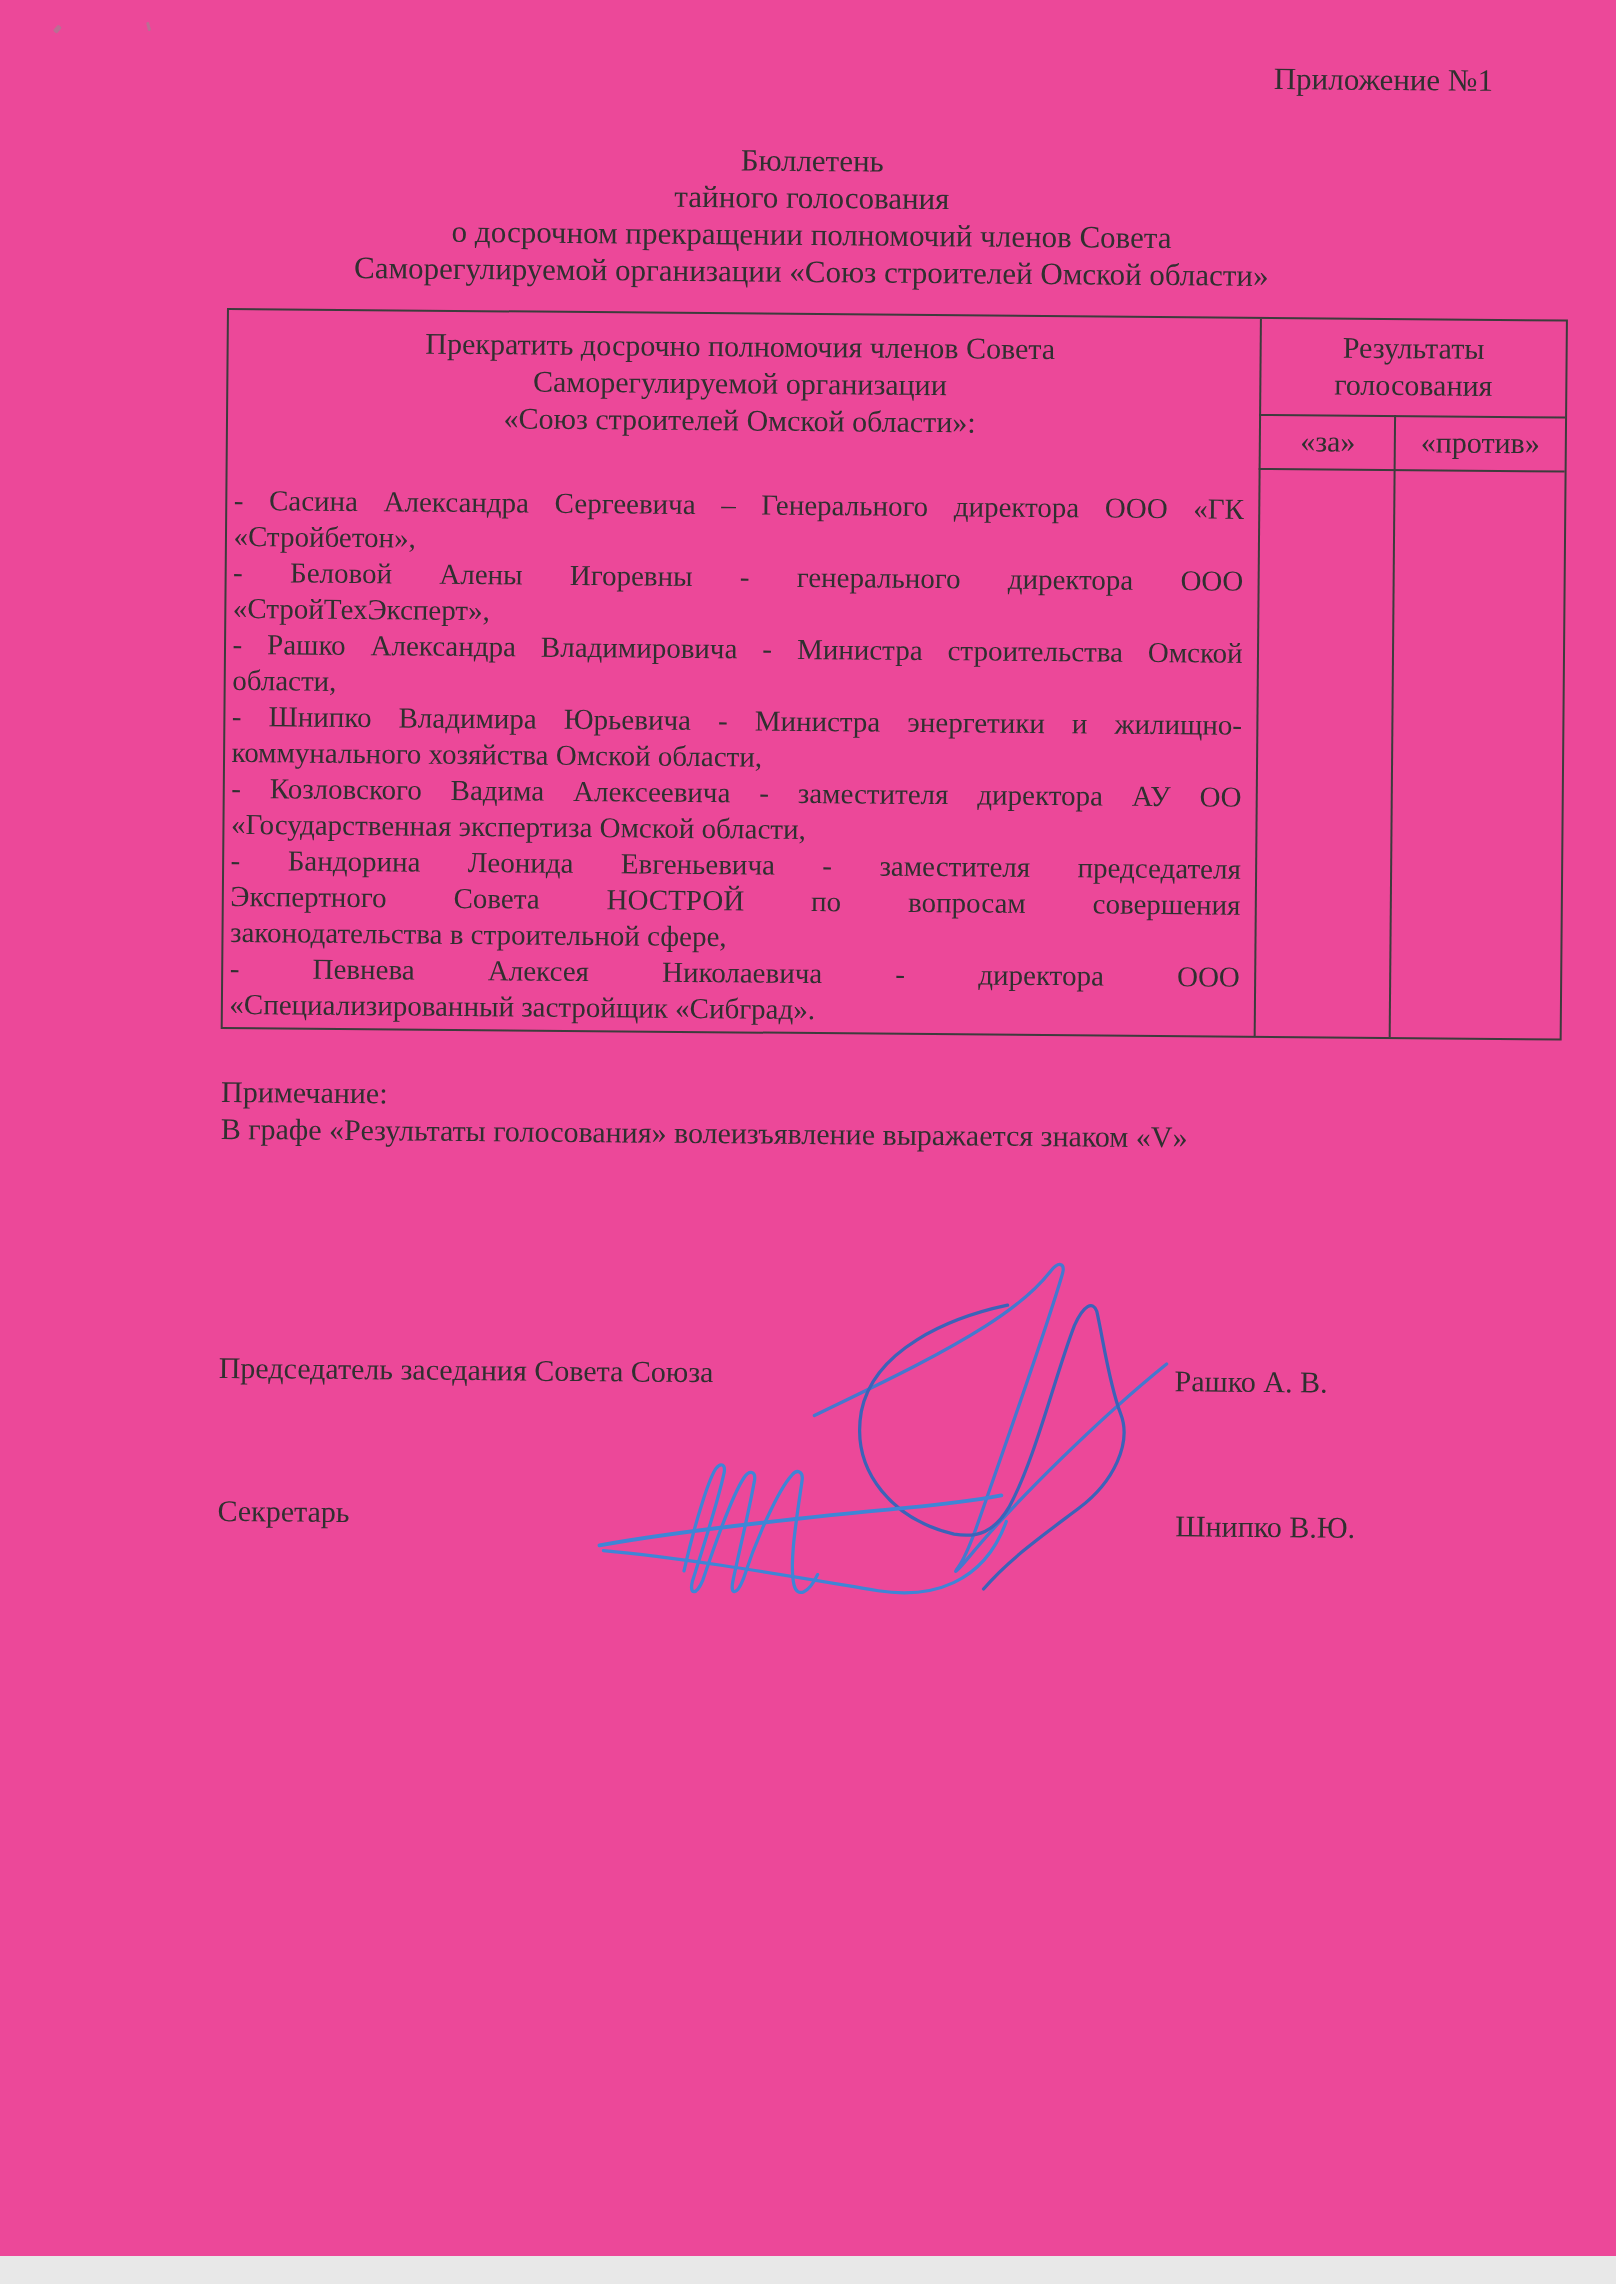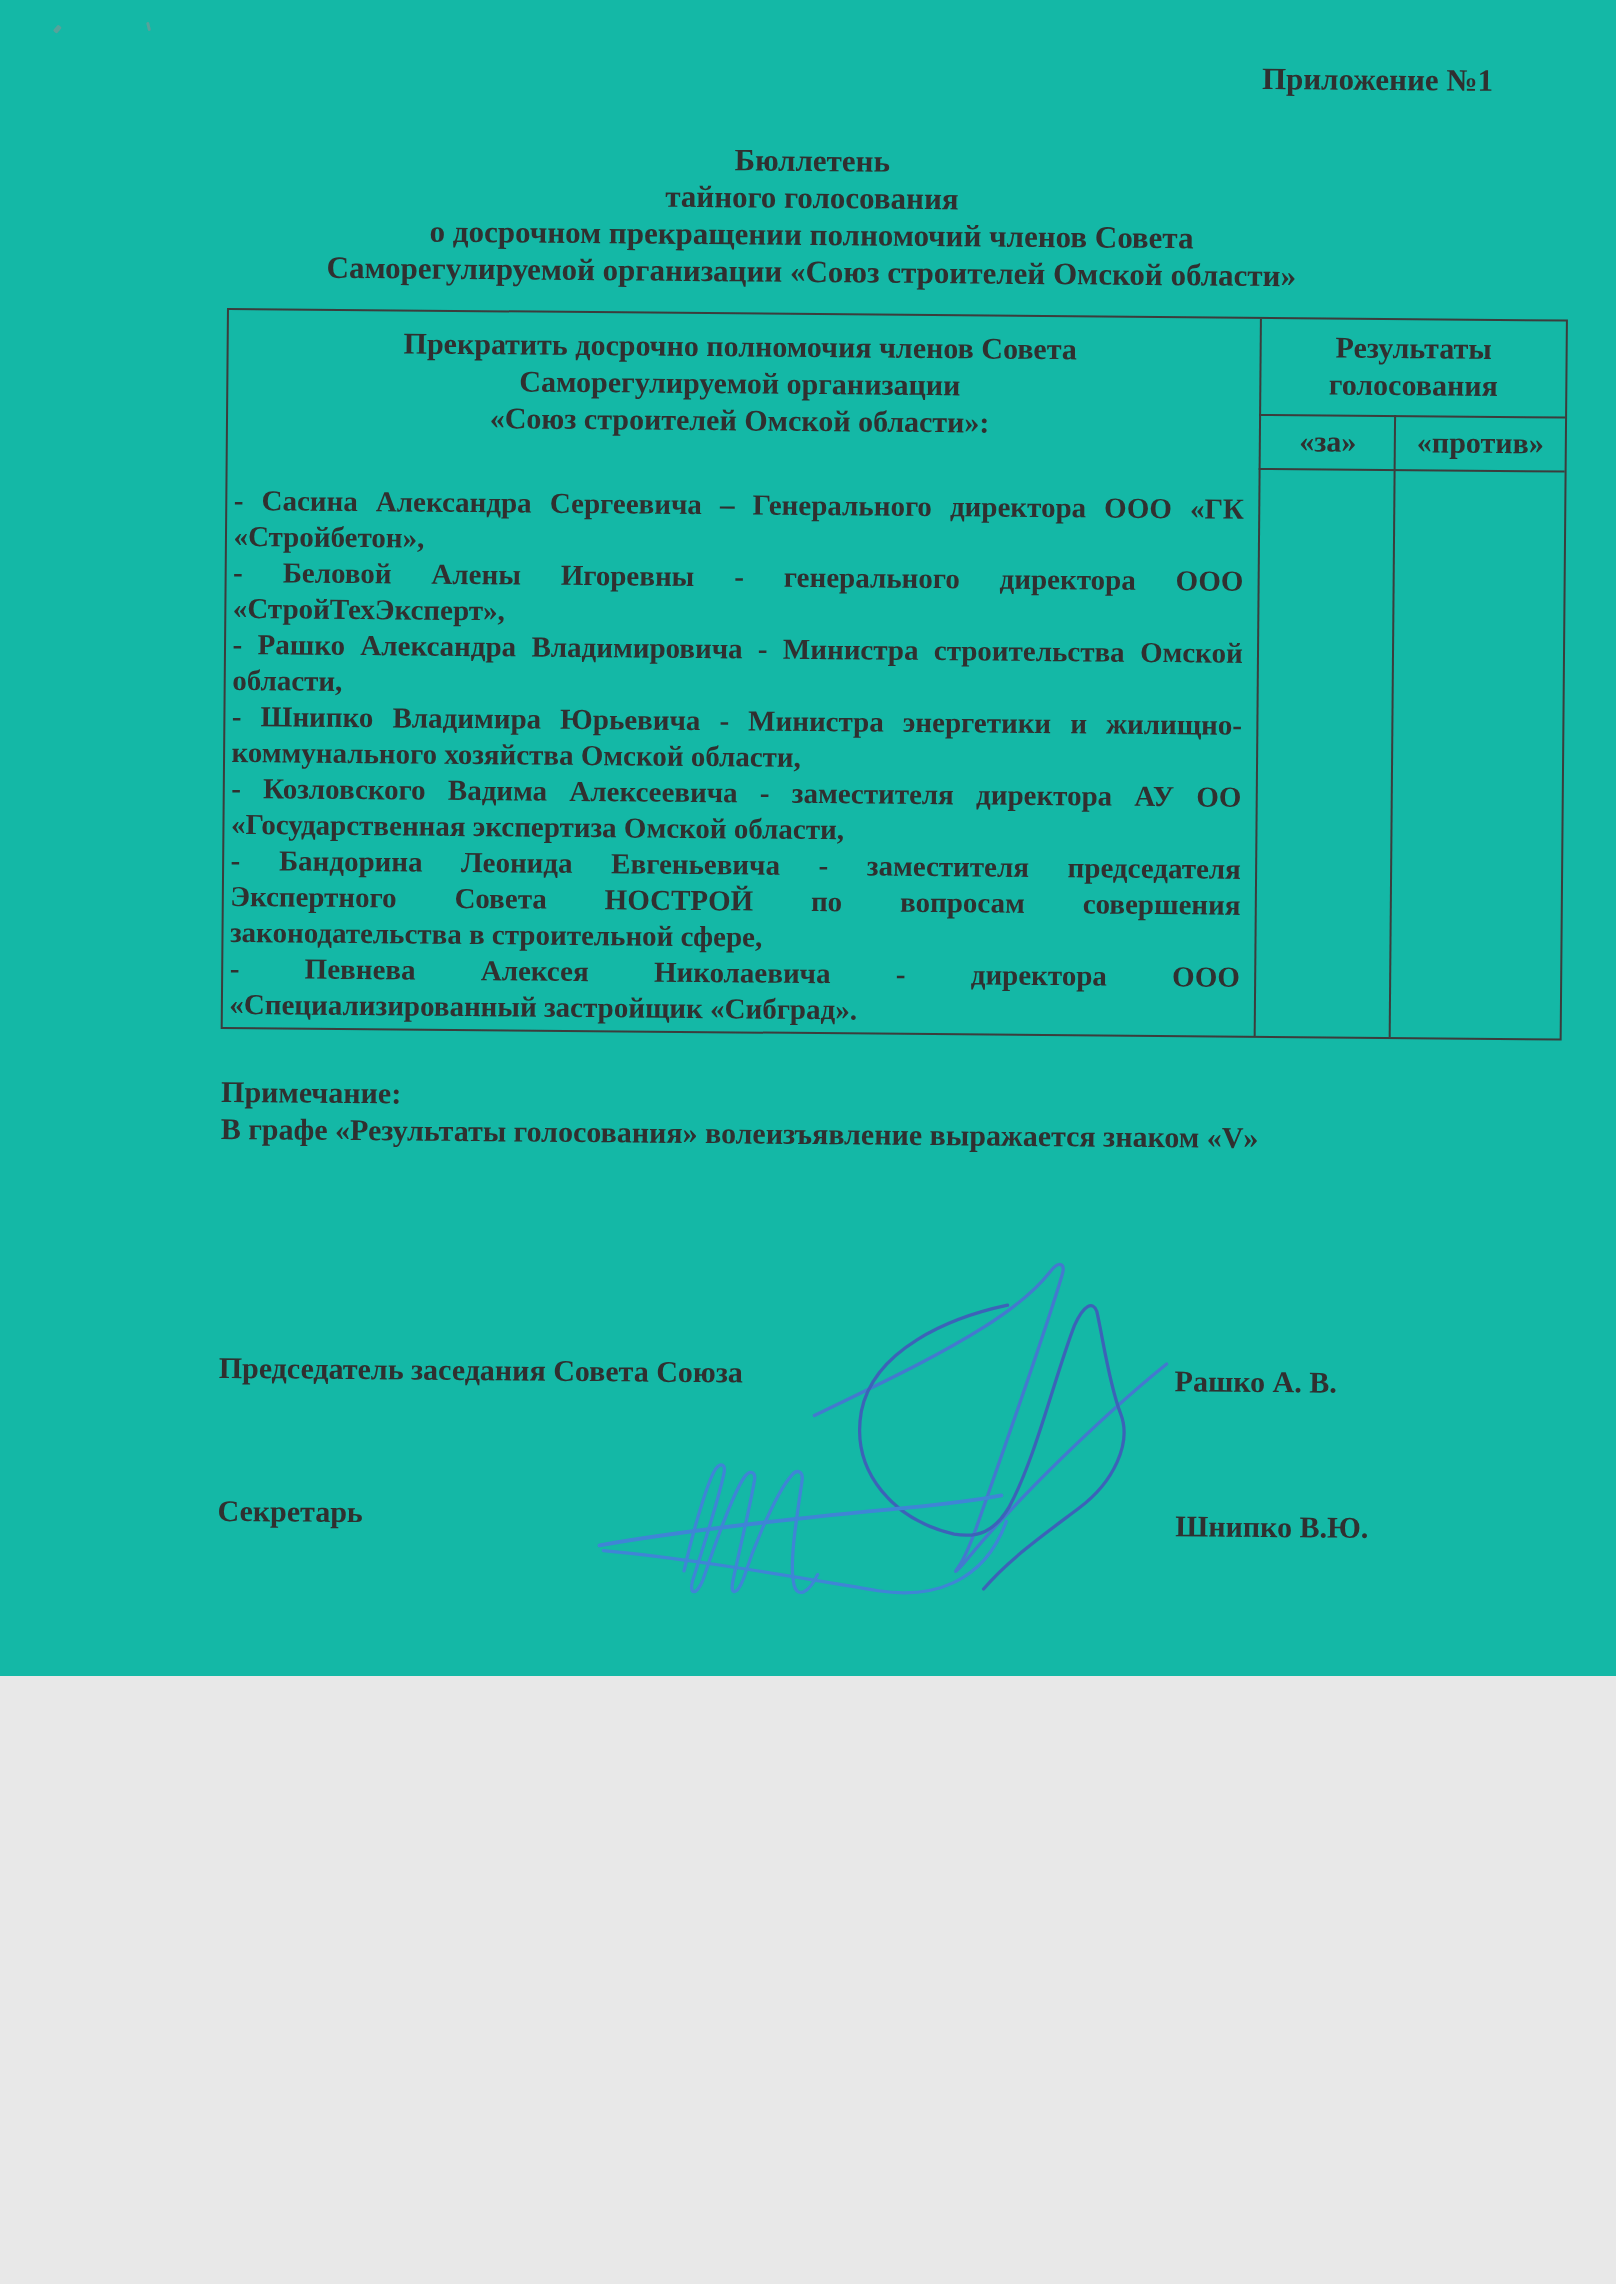--- a/index.html
+++ b/index.html
@@ -1,21 +1,20 @@
 <!DOCTYPE html>
 <html style="--ink_blue: #4479cf; --ink_dark_blue: #3c63b8; --ink_bright_blue: #3f85d6; --text: #303030; --border: #3c3c3c;font-size:10.4px"><head>
 <meta charset="utf-8">
 <style>
   html,body{margin:0;padding:0;background:#e8e8e8;}
   .page{
-    position:relative;width:1616px;height:1676px;background:#14b8a6;
+    position:relative;width:1616px;height:2256px;background:#ec4899;
     overflow:hidden;
     font-family:"Liberation Serif","DejaVu Serif",serif;
     color:#303030;
-    font-weight:bold;
   }
   .rotated{
     position:absolute;left:0;top:0;width:1616px;height:2284px;
     transform:rotate(0.5deg);transform-origin:808px 652px;
   }
   .speck{position:absolute;background:#8f8f8f;opacity:.55;border-radius:1.3px;}
   .speck.s1{left:55px;top:25px;width:4.6px;height:7.8px;transform:rotate(40deg);}
   .speck.s2{left:147px;top:21.5px;width:3.3px;height:8.5px;transform:rotate(-14deg);}
 
   .annex{

